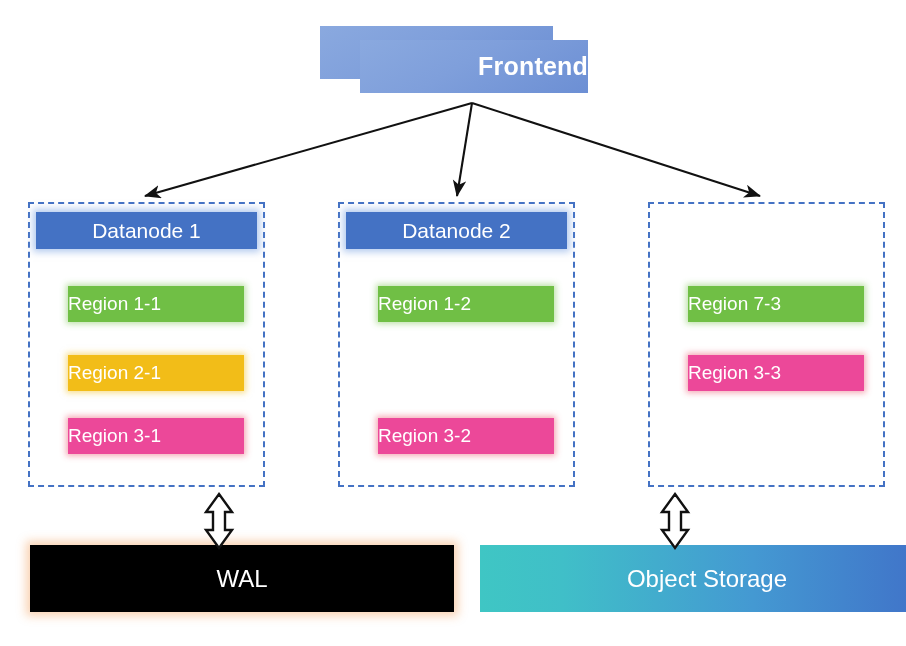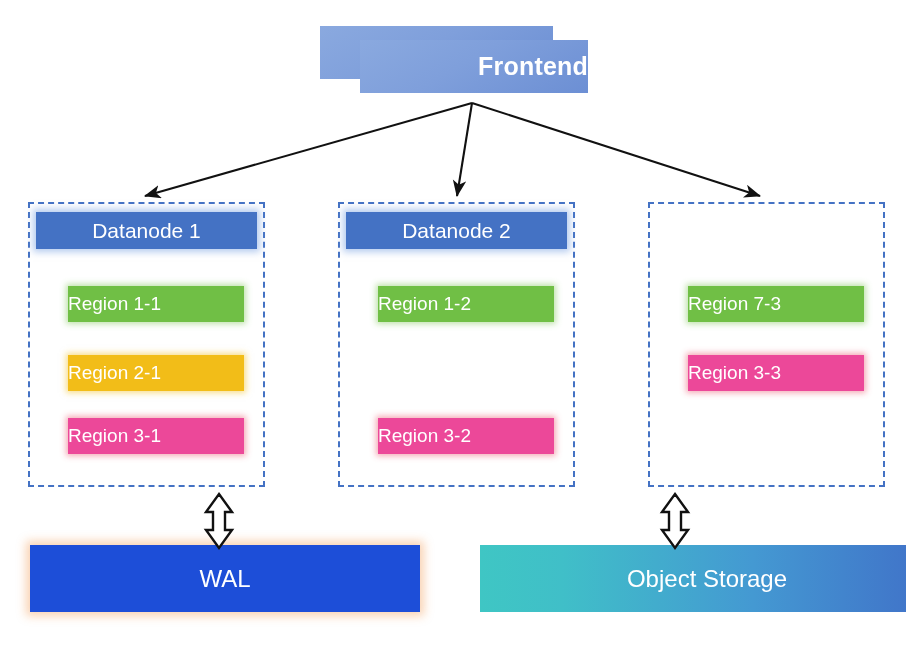--- a/index.html
+++ b/index.html
@@ -97,22 +97,22 @@
     display: flex;
     align-items: center;
     justify-content: center;
   }
   .store span {
     color: #ffffff;
     font-size: 24px;
     white-space: nowrap;
   }
   #wal {
-    left: 30px; width: 390px;
-    background: #1d4ed8;
+    left: 30px; width: 424px;
+    background: #000000;
     box-shadow: 0 0 9px 4px rgba(237,128,39,0.35);
   }
   #object-storage {
     left: 480px; width: 454px;
     background: linear-gradient(90deg, #3fc6c4 0%, #40bfc8 18%, #4499d2 60%, #4070c8 100%);
   }
 
   
   #connectors {
     position: absolute;

